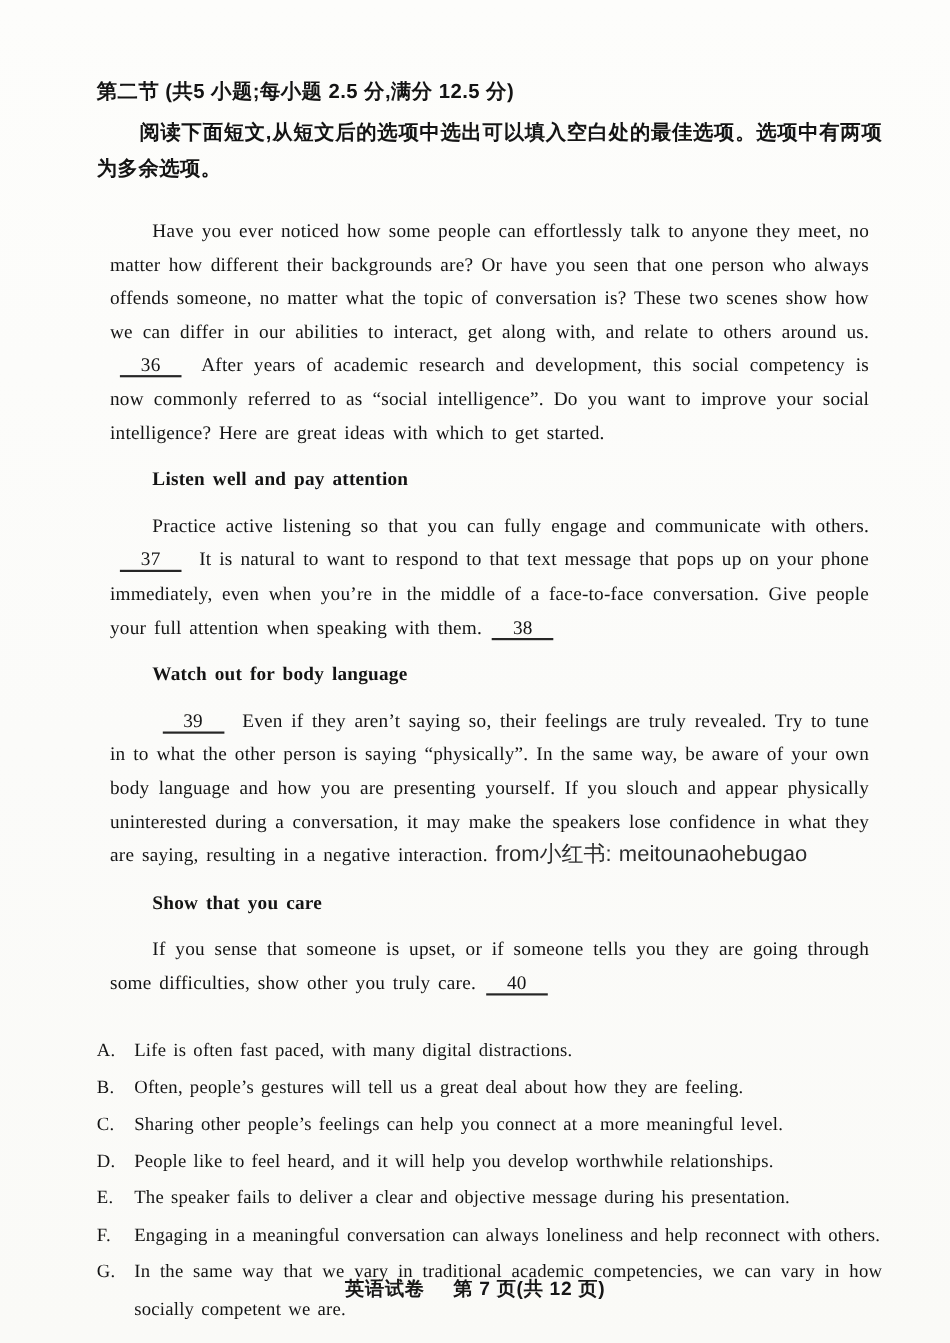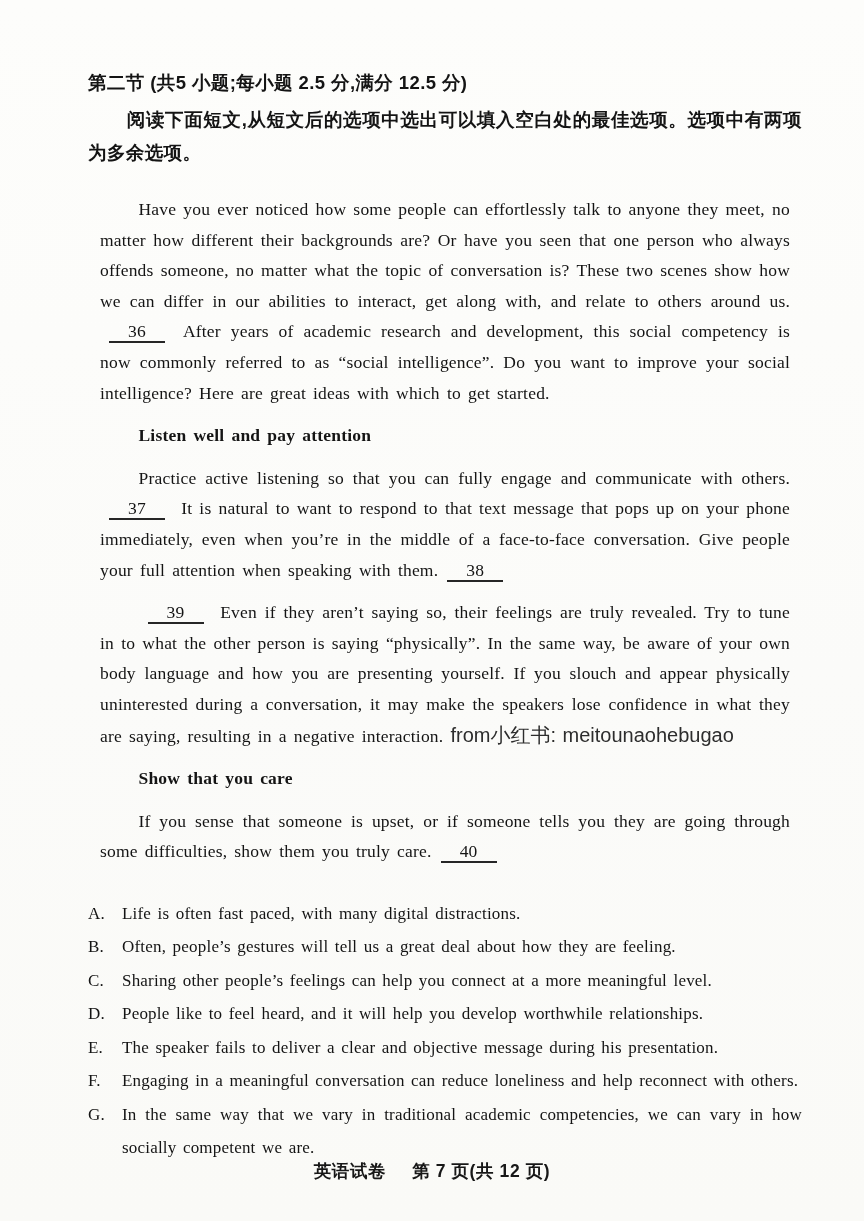--- a/index.html
+++ b/index.html
@@ -101,26 +101,27 @@
   <p class="cn-bold">第二节 (共5 小题;每小题 2.5 分,满分 12.5 分)</p>
 
   <p class="cn-bold instr">阅读下面短文,从短文后的选项中选出可以填入空白处的最佳选项。选项中有两项为多余选项。</p>
 
   <p class="para"><span>Have you ever noticed how some people can effortlessly talk to anyone they meet, no matter how different their backgrounds are? Or have you seen that one person who always offends someone, no matter what the topic of conversation is? These two scenes show how we can differ in our abilities to interact, get along with, and relate to others around us.</span><span class="blank">36</span> <span>After years of academic research and development, this social competency is now commonly referred to as “social intelligence”. Do you want to improve your social intelligence? Here are great ideas with which to get started.</span></p>
 
   <p class="para subhead">Listen well and pay attention</p>
 
   <p class="para"><span>Practice active listening so that you can fully engage and communicate with others.</span><span class="blank">37</span> <span>It is natural to want to respond to that text message that pops up on your phone immediately, even when you’re in the middle of a face-to-face conversation. Give people your full attention when speaking with them.</span><span class="blank">38</span></p>
 
+  <p class="para subhead">Watch out for body language</p>
 
   <p class="para"><span class="blank">39</span> <span>Even if they aren’t saying so, their feelings are truly revealed. Try to tune in to what the other person is saying “physically”. In the same way, be aware of your own body language and how you are presenting yourself. If you slouch and appear physically uninterested during a conversation, it may make the speakers lose confidence in what they are saying, resulting in a negative interaction.</span> <span class="watermark">from小红书: meitounaohebugao</span></p>
 
   <p class="para subhead">Show that you care</p>
 
-  <p class="para"><span>If you sense that someone is upset, or if someone tells you they are going through some difficulties, show them you truly care.</span><span class="blank">40</span></p>
+  <p class="para"><span>If you sense that someone is upset, or if someone tells you they are going through some difficulties, show other you truly care.</span><span class="blank">40</span></p>
 
   <div class="options">
     <div class="opt">
       <span class="opt-label">A.</span>
       <span class="opt-text">Life is often fast paced, with many digital distractions.</span>
     </div>
     <div class="opt">
       <span class="opt-label">B.</span>
       <span class="opt-text">Often, people’s gestures will tell us a great deal about how they are feeling.</span>
     </div>
@@ -131,21 +132,21 @@
     <div class="opt">
       <span class="opt-label">D.</span>
       <span class="opt-text">People like to feel heard, and it will help you develop worthwhile relationships.</span>
     </div>
     <div class="opt">
       <span class="opt-label">E.</span>
       <span class="opt-text">The speaker fails to deliver a clear and objective message during his presentation.</span>
     </div>
     <div class="opt">
       <span class="opt-label">F.</span>
-      <span class="opt-text">Engaging in a meaningful conversation can reduce loneliness and help reconnect with others.</span>
+      <span class="opt-text">Engaging in a meaningful conversation can always loneliness and help reconnect with others.</span>
     </div>
     <div class="opt">
       <span class="opt-label">G.</span>
       <span class="opt-text">In the same way that we vary in traditional academic competencies, we can vary in how socially competent we are.</span>
     </div>
   </div>
 
   <div class="footer">
     <span>英语试卷</span><span class="gap"></span><span>第 7 页(共 12 页)</span>
   </div>

